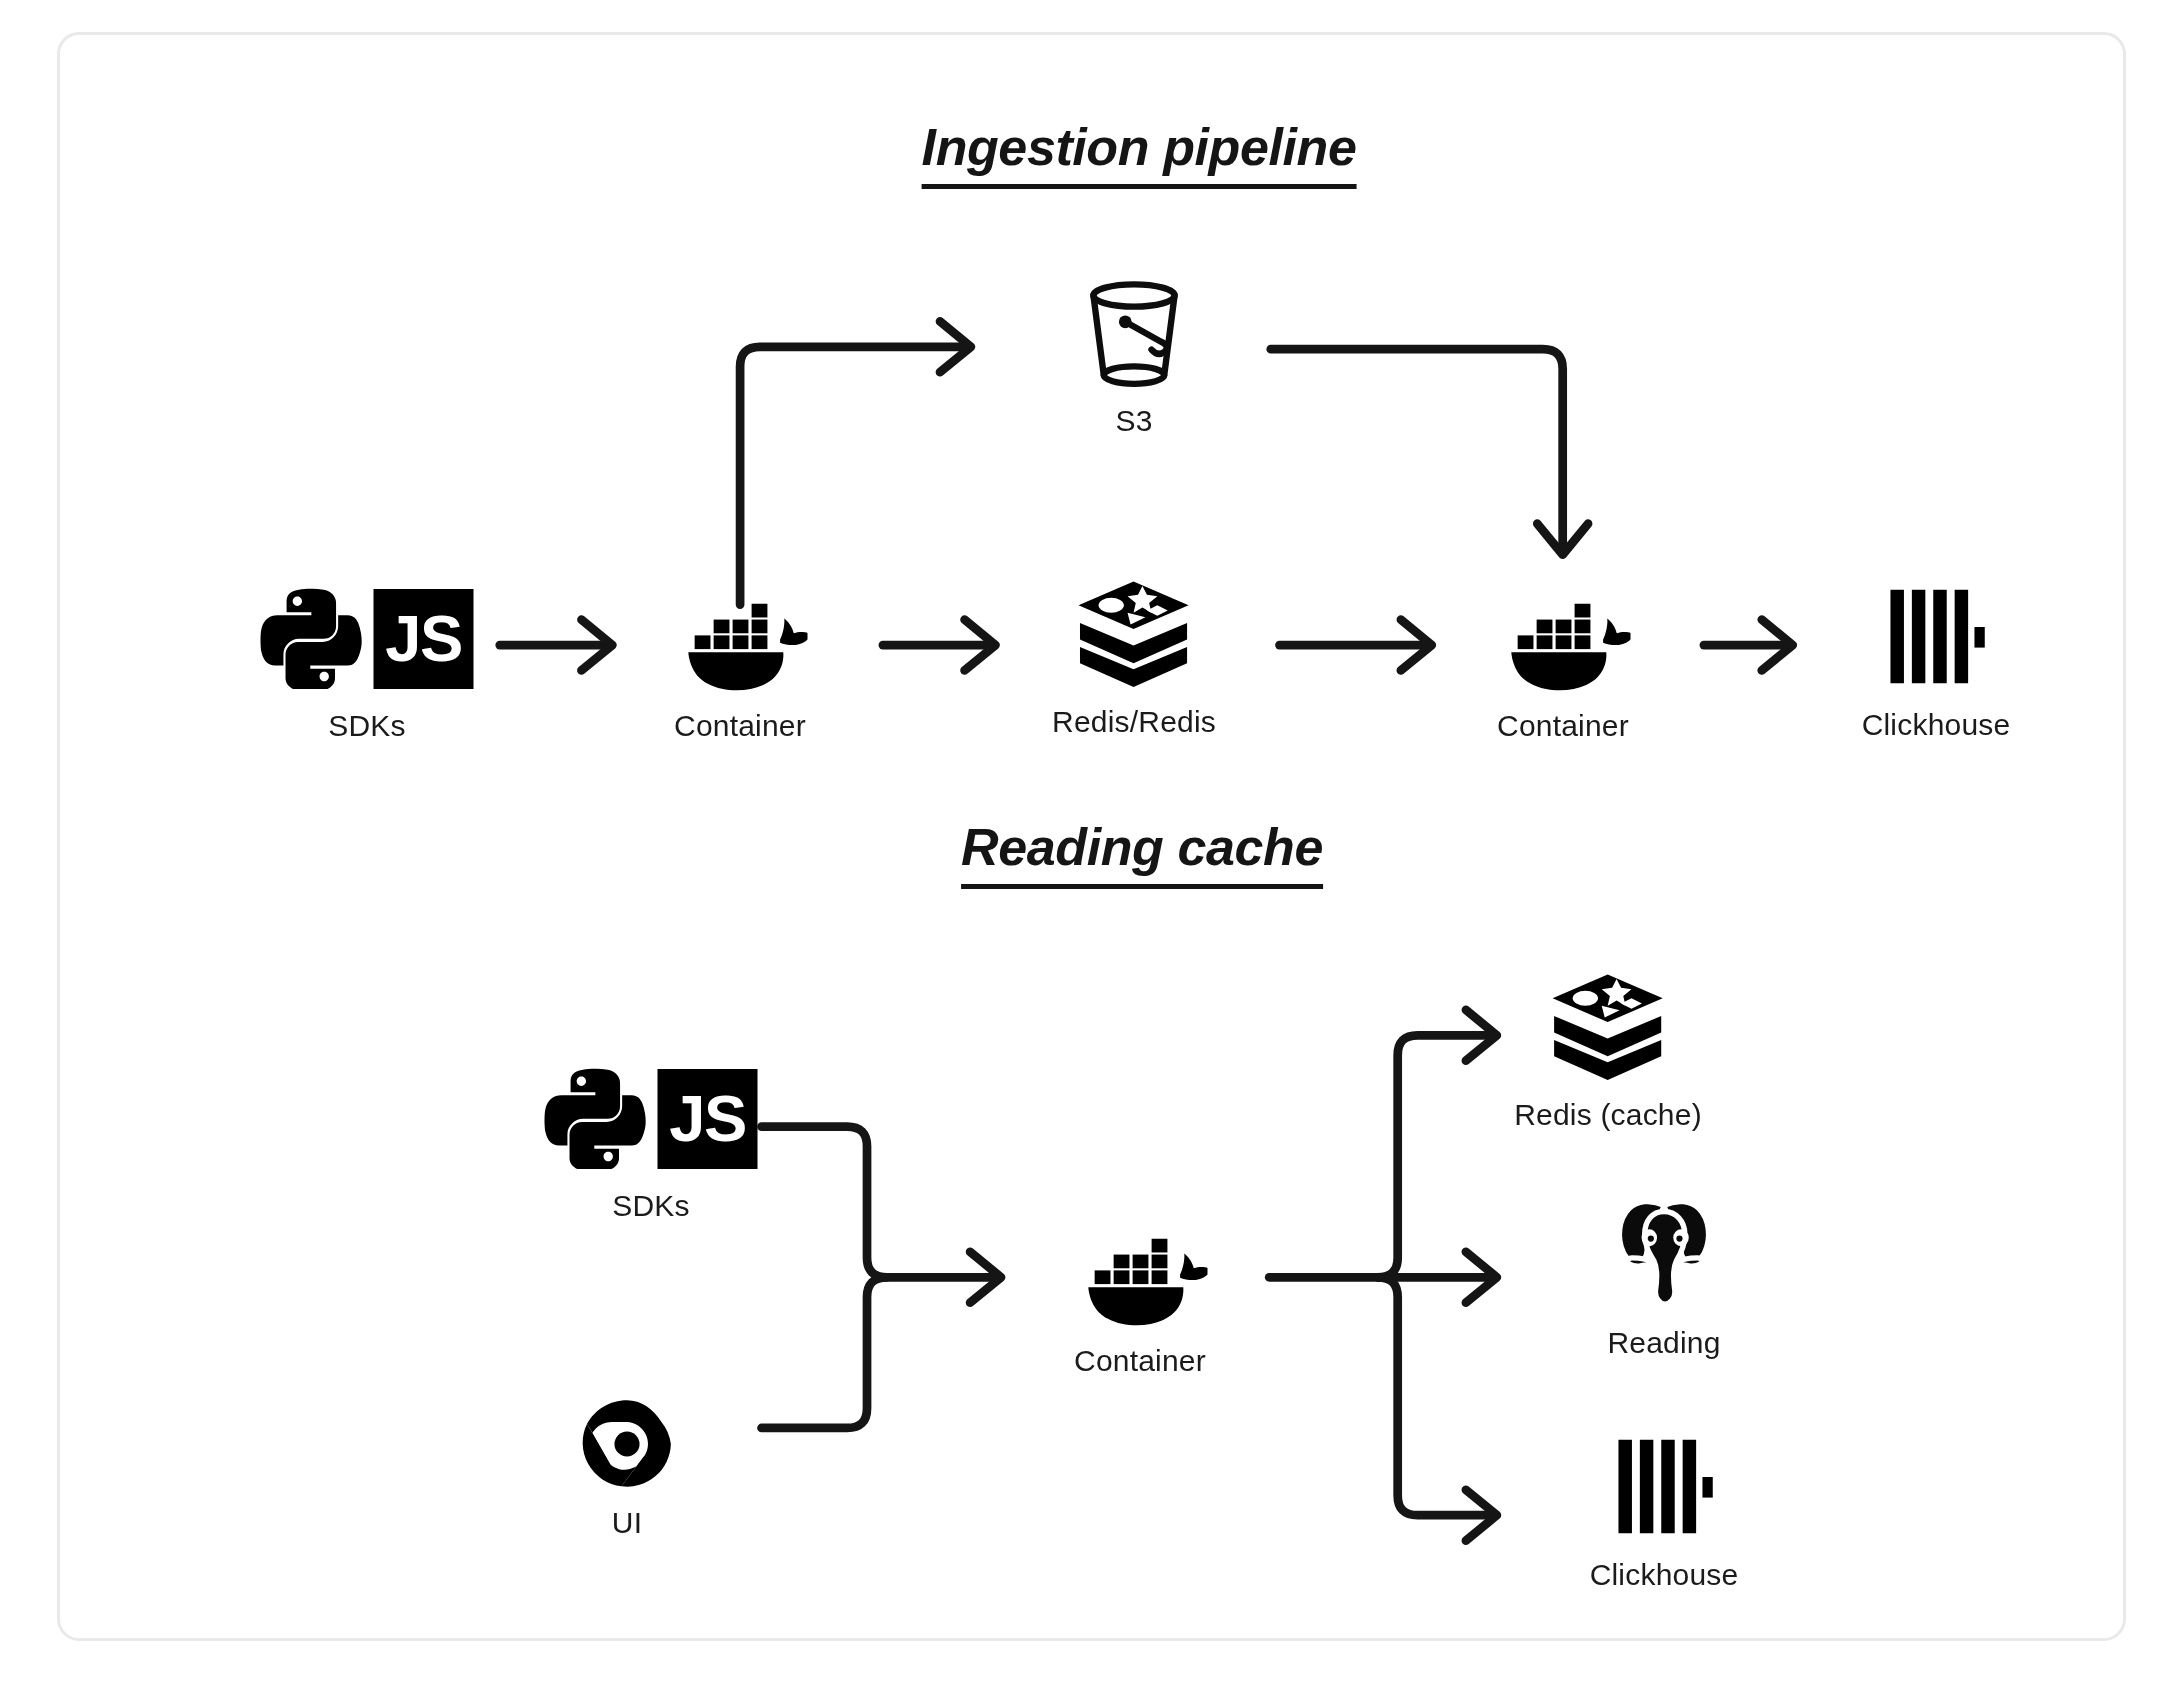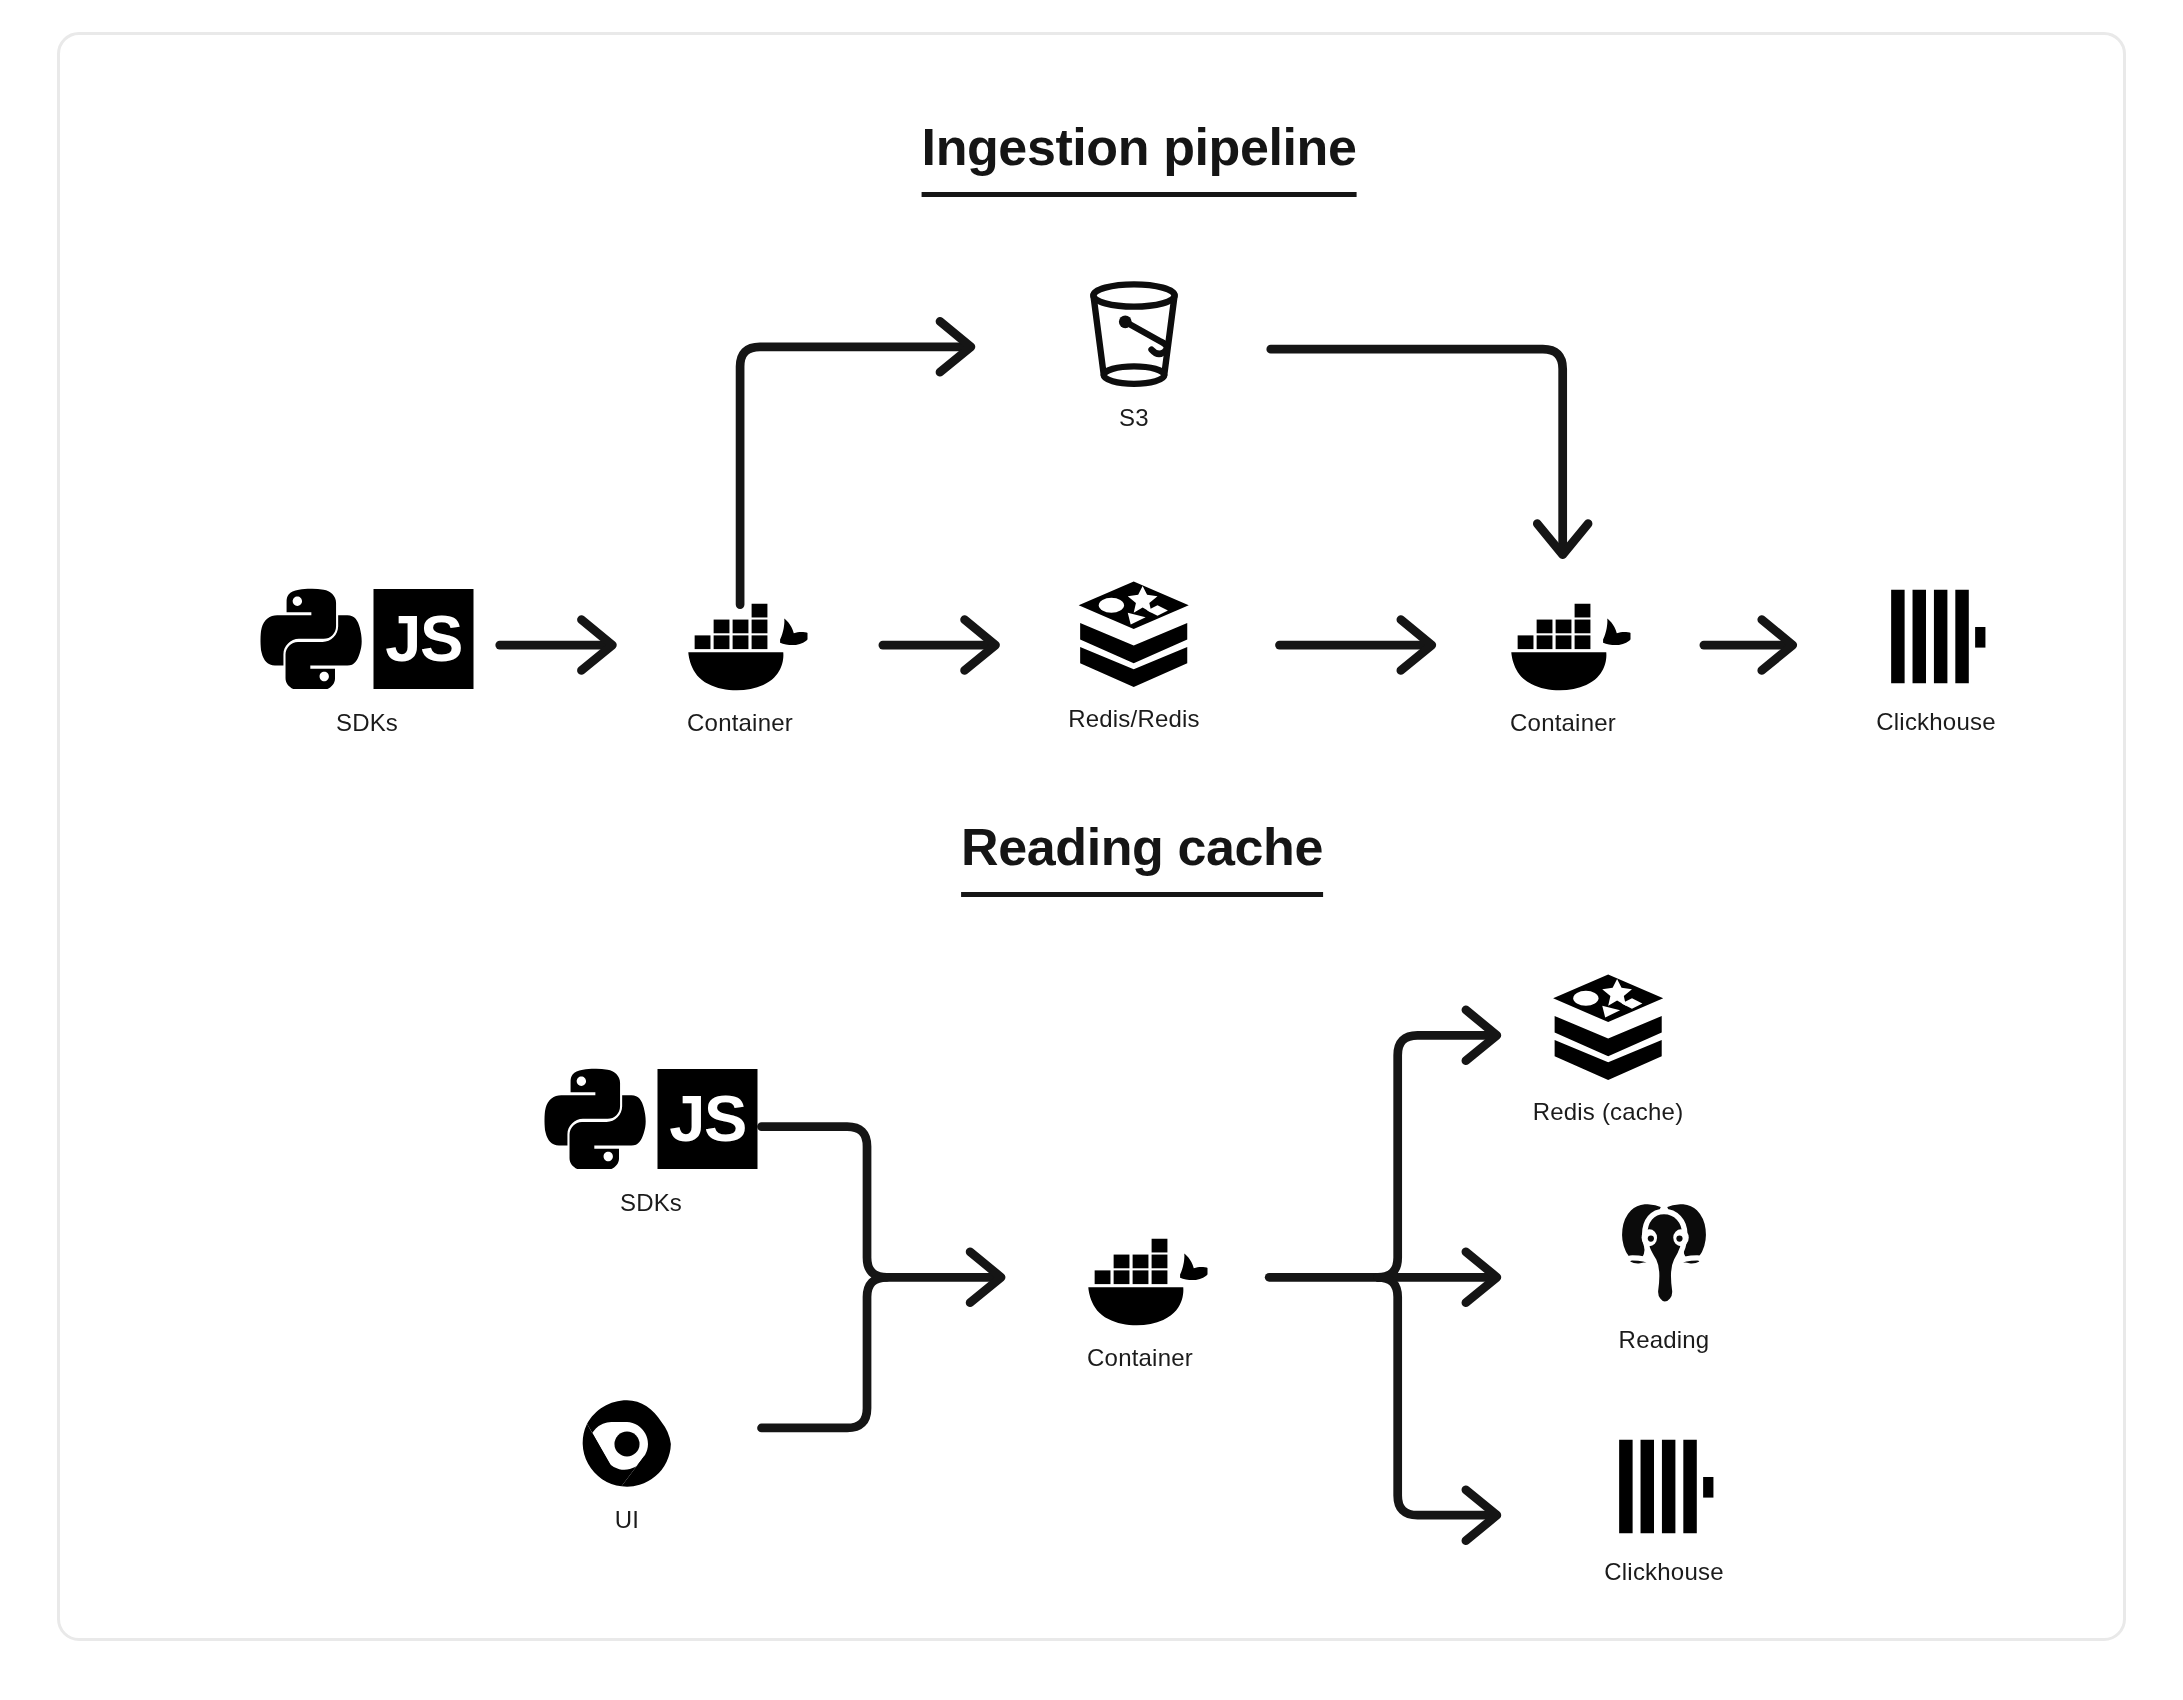--- a/index.html
+++ b/index.html
@@ -38,37 +38,38 @@
     font-size: 52px;
     font-weight: bold;
     letter-spacing: -0.4px;
     text-align: center;
     color: #151515;
     white-space: nowrap;
     transform: translateX(-50%);
   }
   .section-title .tx {
     border-bottom: 5.6px solid #151515;
-    padding-bottom: 16px;
+    padding-bottom: 8px;
+    font-style: italic;
   }
   .node {
     position: absolute;
     transform: translateX(-50%);
     text-align: center;
     white-space: nowrap;
   }
   .node-icons {
     display: flex;
     align-items: center;
     justify-content: center;
     gap: 10px;
     height: 119px;
   }
   .node-label {
-    font-size: 24px;
+    font-size: 30px;
     color: #1b1b1b;
     margin-top: 11px;
     letter-spacing: 0.2px;
   }
   .js-badge {
     width: 100px;
     height: 100px;
     background: #000000;
     color: #ffffff;
     font-weight: bold;

